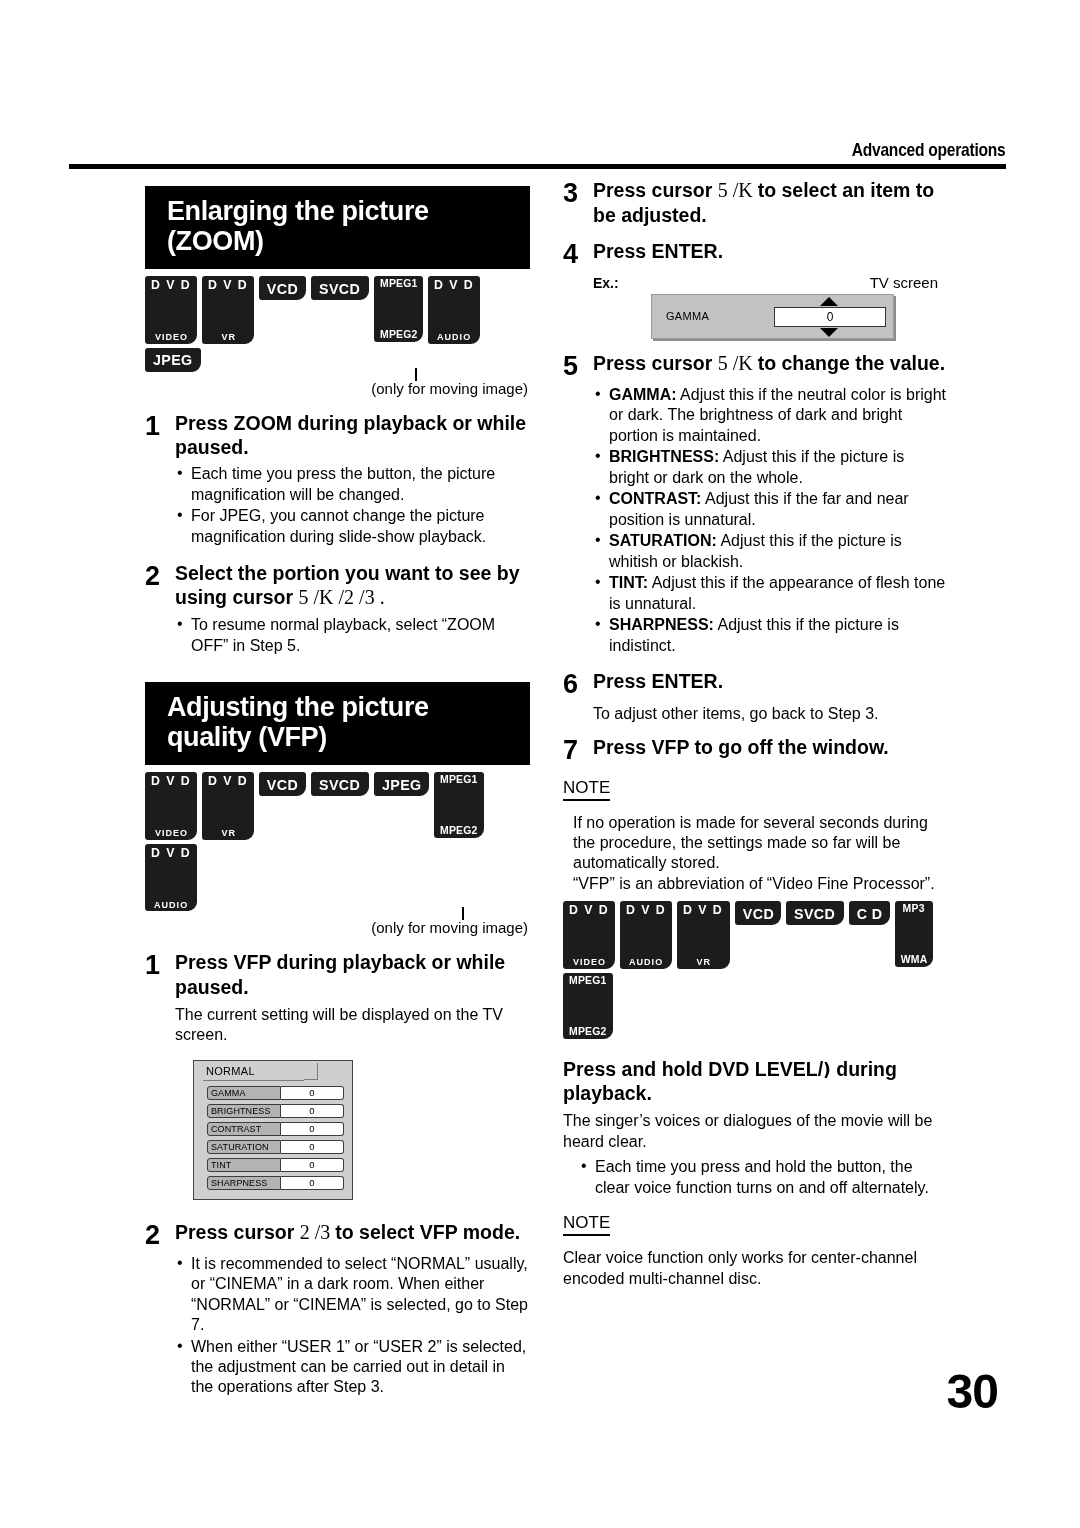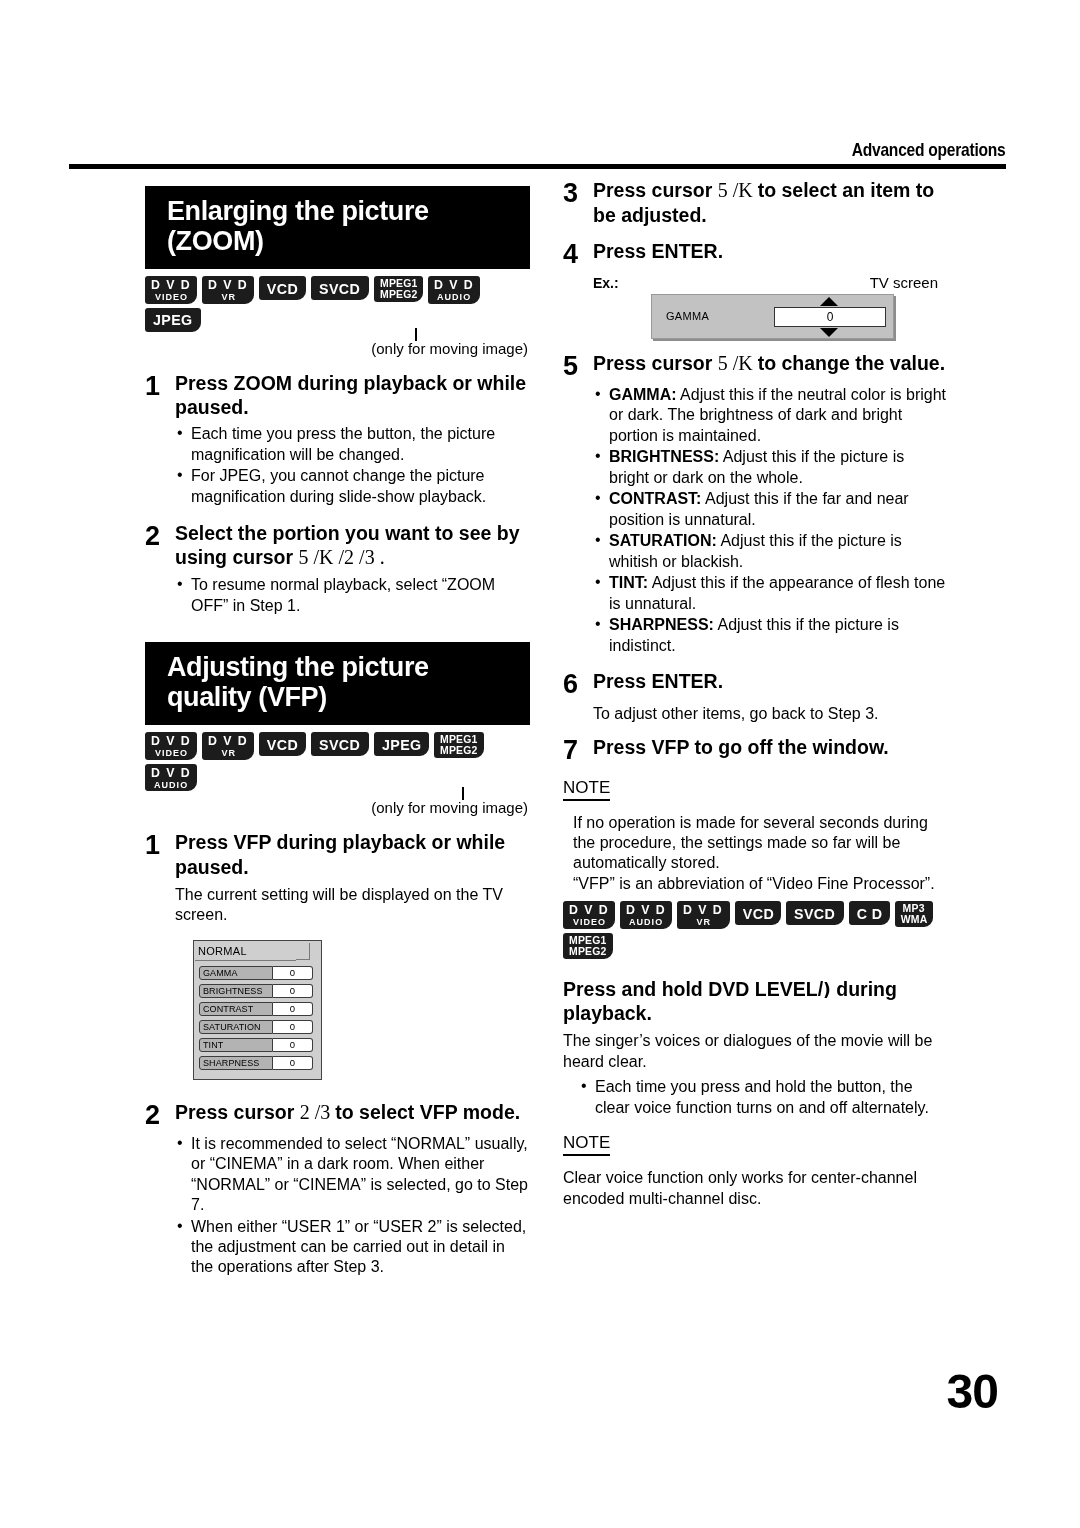--- a/index.html
+++ b/index.html
@@ -83,20 +83,21 @@
     color: #fff;
     border-radius: 3px 3px 9px 3px;
     display: inline-flex;
     flex-direction: column;
     align-items: center;
     justify-content: center;
     padding: 2px 5px 2px 5px;
     min-height: 24px;
     box-sizing: border-box;
     line-height: 1;
+    gap: 40px;
   }
   .badge .t1 {
     font-size: 13px;
     font-weight: bold;
     letter-spacing: 1.5px;
     transform: scaleX(0.95);
   }
   .badge .t2 {
     font-size: 9.5px;
     font-weight: bold;
@@ -198,26 +199,26 @@
     font-size: 16px;
     line-height: 1.28;
     margin-top: 12px;
     padding-left: 10px;
   }
   .note-body.flush { padding-left: 0; }
 
   
   .vfp-panel {
     position: relative;
-    width: 129px;
+    width: 160px;
     margin: 14px 0 0 48px;
     background: #cfcfcf;
     border: 1px solid #444;
     box-sizing: border-box;
-    padding: 4px 8px 9px 5px;
+    padding: 4px 8px 9px 13px;
   }
   .vfp-tab {
     position: relative;
     background: #cfcfcf;
     font-size: 11px;
     padding: 2px 2px 3px 3px;
     letter-spacing: 0.3px;
     border-bottom: 1px solid #7a7a7a;
     margin: -2px -4px 5px -4px;
     width: 96px;
@@ -394,21 +395,21 @@
     <ul class="bullets">
       <li>Each time you press the button, the picture magnification will be changed.</li>
       <li>For JPEG, you cannot change the picture magnification during slide-show playback.</li>
     </ul>
 
     <div class="step">
       <div class="step-num">2</div>
       <div class="step-text"><span>Select the portion you want to see by using cursor </span><span class="cur">5  /K  /2  /3  .</span></div>
     </div>
     <ul class="bullets">
-      <li>To resume normal playback, select “ZOOM OFF” in Step 1.</li>
+      <li>To resume normal playback, select “ZOOM OFF” in Step 5.</li>
     </ul>
 
     <div class="banner" style="margin-top:26px;">
       <span class="l2">Adjusting the picture</span>
       <span class="l2">quality (VFP)</span>
     </div>
 
     <div class="badges">
       <div class="badge">
         <span class="t1">D V D</span>

